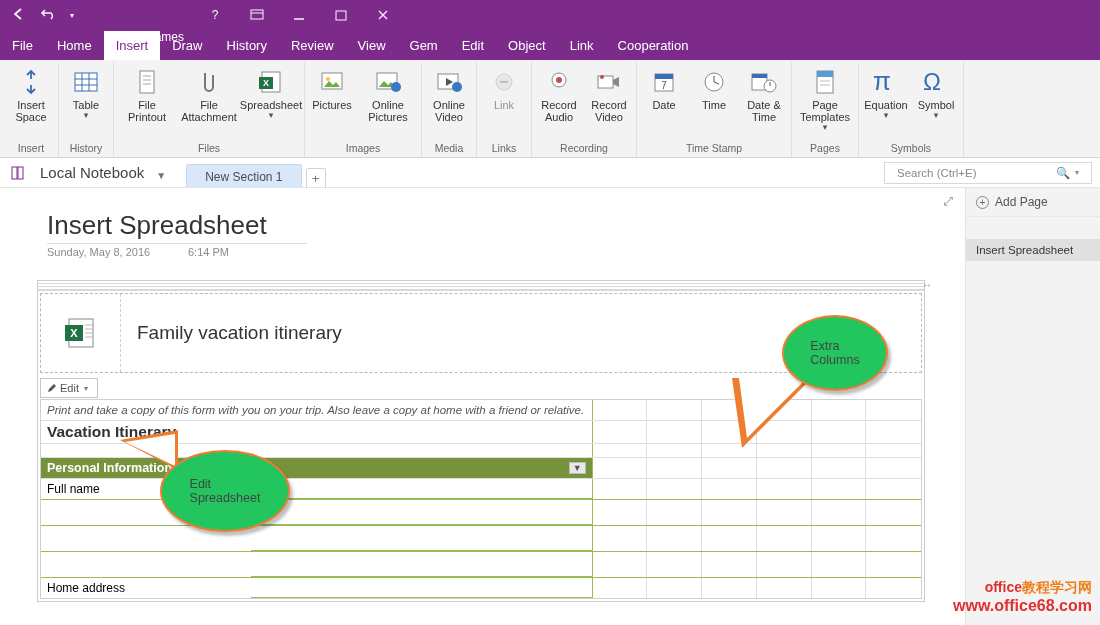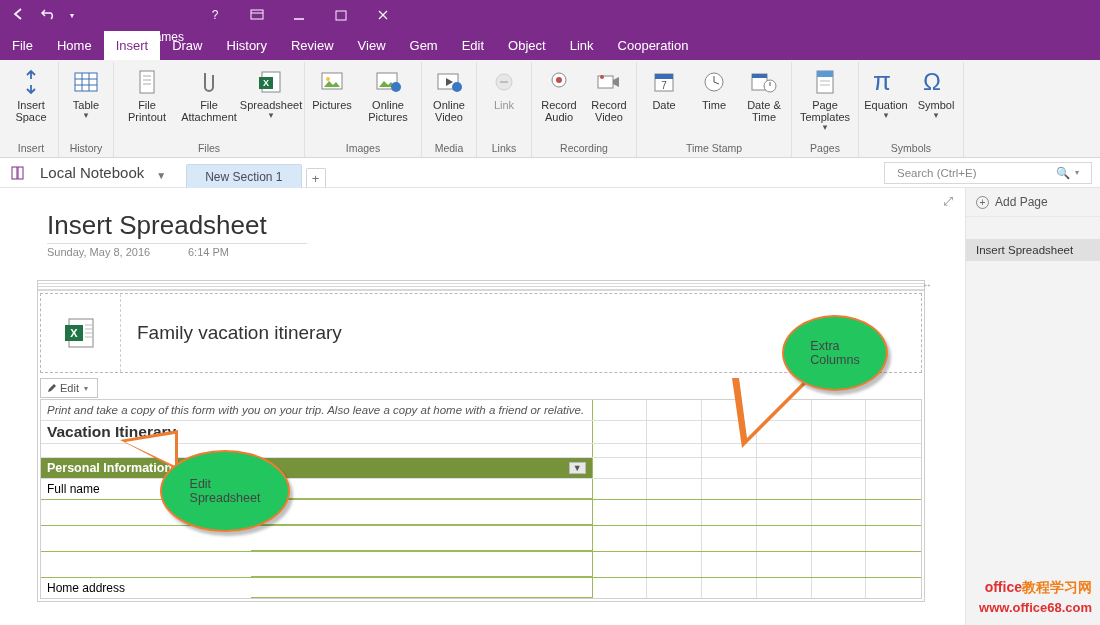--- a/index.html
+++ b/index.html
@@ -80,21 +80,21 @@
 .callout2 { width: 106px; height: 76px; left: 782px; top: 315px; }
 .tail { position: absolute; width: 0; height: 0; z-index: 4; }
 .tail1 { left: 120px; top: 430px; border-right: 58px solid #ed7d31; border-top: 10px solid transparent; border-bottom: 30px solid transparent; }
 .tail1::after { content:""; position:absolute; left:5px; top:-6px; border-right: 50px solid #fff; border-top: 8px solid transparent; border-bottom: 24px solid transparent; }
 .tail2 { left: 732px; top: 378px; border-top: 70px solid #ed7d31; border-left: 10px solid transparent; border-right: 70px solid transparent; transform: rotate(0deg); }
 .tail2w { position: absolute; left: 739px; top: 378px; border-top: 60px solid #fff; border-left: 8px solid transparent; border-right: 60px solid transparent; z-index: 4; }
 
 .watermark { position: absolute; right: 8px; bottom: 28px; font-size: 14px; font-weight: 700; z-index: 10; }
 .watermark .w1 { color: #e03030; }
 .watermark .w2 { color: #ef7f1a; }
-.wmurl { position: absolute; right: 8px; bottom: 10px; font-size: 13px; color: #e03030; font-weight: 600; z-index: 10; }
+.wmurl { position: absolute; right: 8px; bottom: 10px; font-size: 16px; color: #e03030; font-weight: 600; z-index: 10; }
 </style>
 </head>
 <body>
 
 <div class="titlebar">
   <div class="tb-left">
     <span class="qat-btn"><svg width="14" height="14">
           <path d="M9 2 L3 7 L9 12" stroke="#fff" fill="none" stroke-width="1.8"></path>
         </svg></span>
     <span class="qat-btn"><svg width="16" height="14">

